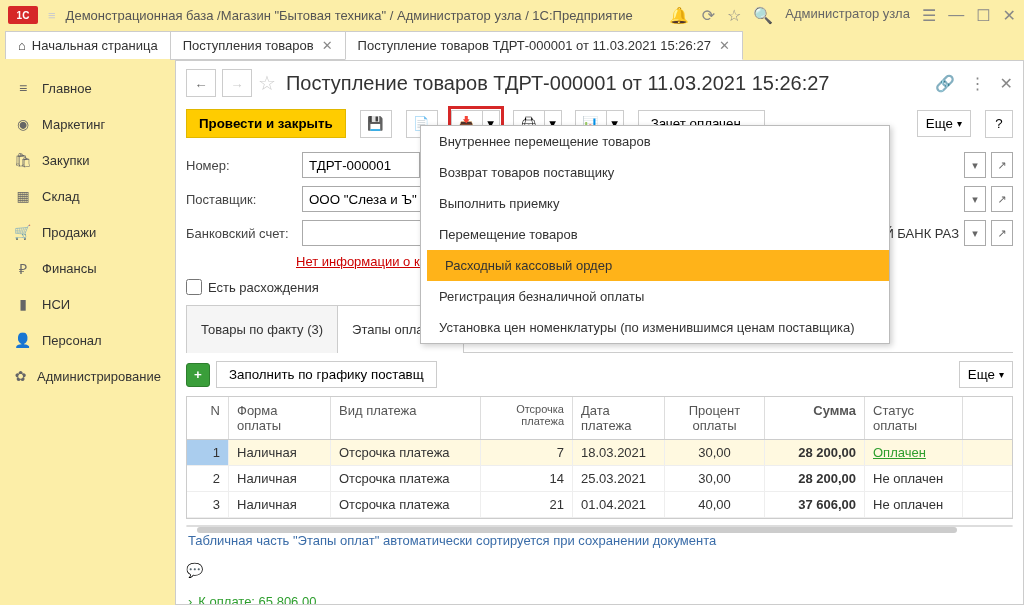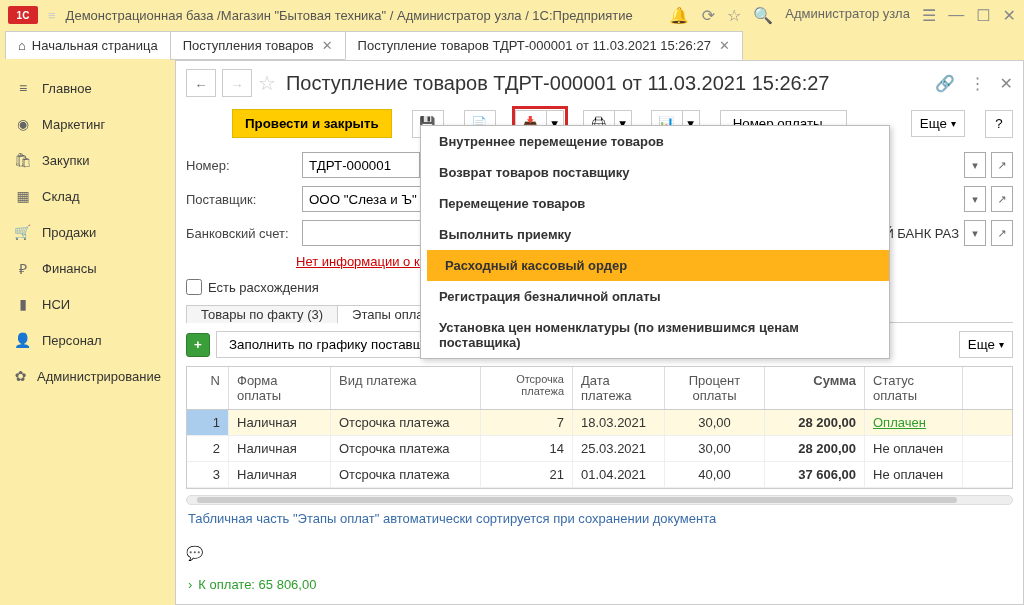--- a/index.html
+++ b/index.html
@@ -23,42 +23,42 @@
     .sidebar-icon { width: 18px; height: 18px; display: inline-flex; align-items: center; justify-content: center; color: #666; font-size: 14px; }
     
     .content { flex: 1; background: #fff; border: 1px solid #ccc; overflow: hidden; display: flex; flex-direction: column; }
     
     .doc-header { padding: 8px 10px; display: flex; align-items: center; gap: 6px; }
     .nav-btn { width: 30px; height: 28px; border: 1px solid #ccc; background: #fff; display: inline-flex; align-items: center; justify-content: center; cursor: pointer; color: #666;}
     .star { font-size: 20px; color: #ccc; }
     .doc-title { font-size: 20px; font-weight: normal; flex: 1; margin-left: 4px; }
     .header-right { display: flex; gap: 14px; color: #888; font-size: 16px; align-items: center;}
     
-    .toolbar { padding: 4px 10px 10px; display: flex; align-items: center; gap: 20px; margin-left: 46px; }
+    .toolbar { padding: 4px 10px 10px; display: flex; align-items: center; gap: 14px; }
     .btn-main { background: #ffcc00; border: 1px solid #e0b700; padding: 6px 12px; font-weight: bold; cursor: pointer; }
     .btn-icon { width: 32px; height: 28px; border: 1px solid #ccc; background: #fff; display: inline-flex; align-items: center; justify-content: center; cursor: pointer; }
     .btn-group { display: flex; }
     .btn-group .btn-icon { margin-left: -1px; }
     .btn-text { border: 1px solid #ccc; background: #fff; padding: 5px 12px; cursor: pointer; }
     .highlight-box { position: relative; }
     .highlight-box::after { content: ''; position: absolute; inset: -4px; border: 3px solid #d62828; pointer-events: none; }
     .spacer { flex: 1; }
     .btn-more { border: 1px solid #ccc; background: #fff; padding: 5px 8px; cursor: pointer; display: flex; align-items: center; gap: 4px;}
     .btn-help { border: 1px solid #ccc; background: #fff; width: 28px; height: 28px; cursor: pointer; }
     
     .form-row { padding: 4px 10px; display: flex; align-items: center; gap: 6px; }
     .form-label { width: 110px; color: #444; }
     .form-input { height: 26px; border: 1px solid #aaa; padding: 2px 6px; background: #fff; }
     
     .warning { color: #c00; text-decoration: underline; margin-left: 110px; padding: 4px 10px;}
     
     .checkbox-row { padding: 6px 10px; display: flex; align-items: center; gap: 6px; }
     
     .tabs2 { display: flex; padding: 0 10px; margin-top: 4px;}
-    .tab2 { border: 1px solid #ccc; border-bottom: none; padding: 1px 14px; background: #f5f5f5; cursor: pointer; margin-right: -1px;}
+    .tab2 { border: 1px solid #ccc; border-bottom: none; padding: 16px 14px; background: #f5f5f5; cursor: pointer; margin-right: -1px;}
     .tab2.active { background: #fff; }
     .tab2-bar { border-bottom: 1px solid #ccc; flex: 1;}
     
     .subtoolbar { padding: 8px 10px; display: flex; align-items: center; gap: 6px; }
     .btn-add { width: 24px; height: 24px; background: #3a9e3a; border: 1px solid #2d7d2d; color: #fff; border-radius: 3px; font-weight: bold; display: inline-flex; align-items: center; justify-content: center; cursor:pointer;}
     
     .grid { margin: 0 10px; border: 1px solid #ccc; }
     .grid-header { display: flex; background: #fff; border-bottom: 1px solid #ccc; }
     .grid-header > div { padding: 6px 8px; border-right: 1px solid #ddd; color: #555; }
     .grid-row { display: flex; border-bottom: 1px solid #eee; }
@@ -81,21 +81,21 @@
     
     .note { color: #3a6ca8; padding: 6px 12px; }
     
     .footer { margin-top: auto; padding: 8px 10px; display: flex; align-items: center; gap: 14px; }
     .footer-icon { color: #2d9e2d; font-size: 14px;}
     .sum-box { background: #f0f0f0; padding: 10px 16px; display: flex; gap: 30px; margin-left: auto;}
     
     .to-pay { color: #2d9e2d; padding: 8px 12px 12px; display: flex; align-items: center; gap: 6px;}
     
     .dropdown-menu { position: absolute; background: #fff; border: 1px solid #bbb; box-shadow: 2px 2px 6px rgba(0,0,0,0.2); z-index: 100; width: 470px; }
-    .dropdown-item { padding: 8px 18px; cursor: pointer; color: #333; font-weight: bold; }
+    .dropdown-item { padding: 8px 18px; cursor: pointer; color: #333; }
     .dropdown-item.highlighted { background: #ffb319; color: #333; margin-left: 6px; }
     
     .right-col-btn { width: 22px; height: 26px; border: 1px solid #aaa; background: #fff; display:inline-flex; align-items:center; justify-content:center; margin-left:-1px; cursor:pointer; color:#666; font-size:11px;}
   </style>
 </head>
 <body>
 
 <div class="titlebar">
   <span class="logo">1C</span>
   <span style="color:#ccc;">≡</span>
@@ -194,21 +194,21 @@
         </span>
       </span>
       <span class="btn-group">
         <button class="btn-icon">🖨</button>
         <button class="btn-icon" style="width:18px;">▾</button>
       </span>
       <span class="btn-group">
         <button class="btn-icon">📊</button>
         <button class="btn-icon" style="width:18px;">▾</button>
       </span>
-      <button class="btn-text">Номер оплаты...</button>
+      <button class="btn-text">Зачет оплачен...</button>
       <span class="spacer"></span>
       <button class="btn-more">
           <span>Еще</span> 
           <span style="font-size:10px;">▾</span>
         </button>
       <button class="btn-help">?</button>
     </div>
 
     <div class="form-row">
       <span class="form-label">Номер:</span>
@@ -318,18 +318,18 @@
     <div class="to-pay">
       <span>›</span>
       <span>К оплате: 65 806,00</span>
     </div>
   </div>
 </div>
 
 <div class="dropdown-menu" id="dropdown" style="left:420px; top:125px;">
     <div class="dropdown-item">Внутреннее перемещение товаров</div>
     <div class="dropdown-item">Возврат товаров поставщику</div>
+    <div class="dropdown-item">Выполнить приемку</div>
     <div class="dropdown-item">Перемещение товаров</div>
-    <div class="dropdown-item">Выполнить приемку</div>
     <div class="dropdown-item highlighted">Расходный кассовый ордер</div>
     <div class="dropdown-item">Регистрация безналичной оплаты</div>
     <div class="dropdown-item">Установка цен номенклатуры (по изменившимся ценам поставщика)</div>
   </div>
 
 </body></html>

